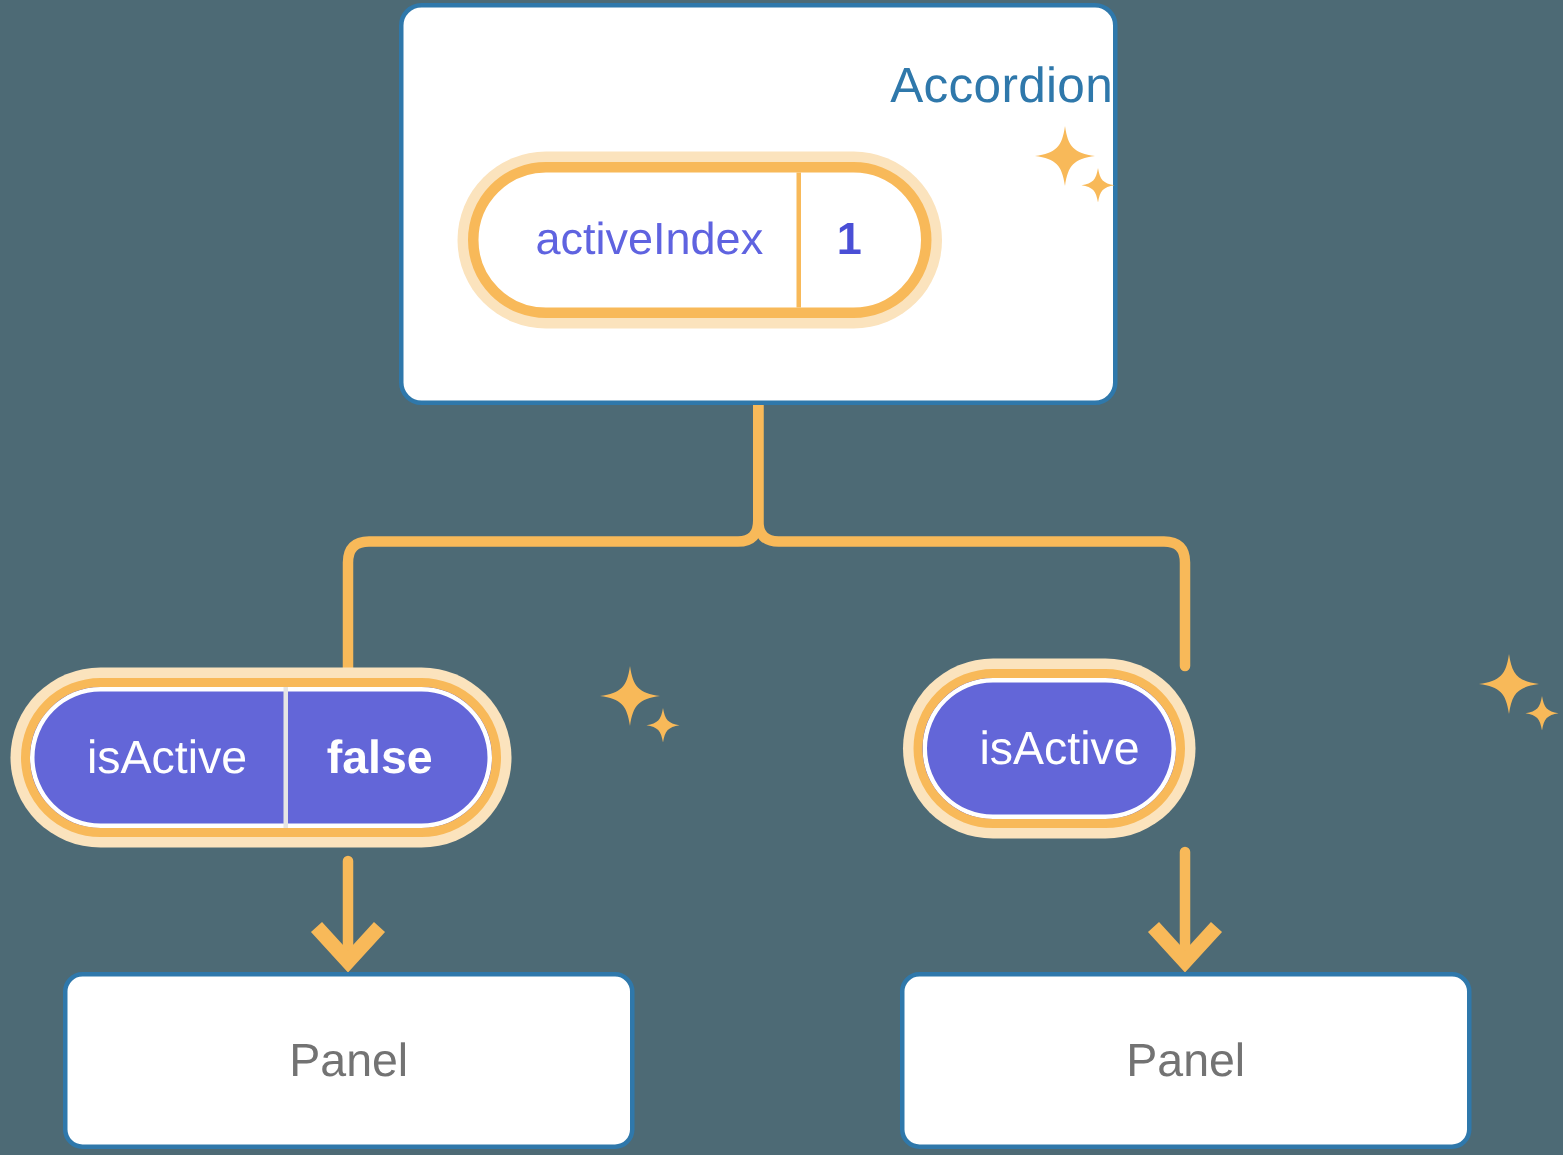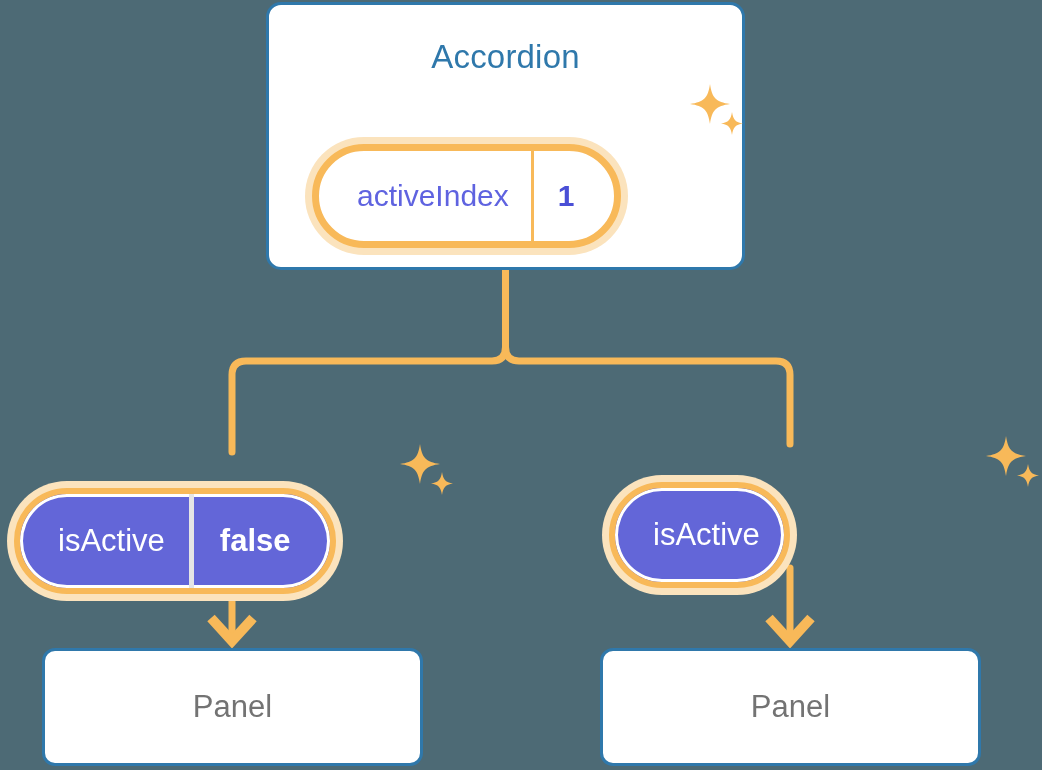--- a/index.html
+++ b/index.html
@@ -52,34 +52,34 @@
     left: 0;
     right: 0;
     text-align: center;
     color: #2f78ab;
     font-size: 33px;
     font-weight: 400;
     letter-spacing: 0.2px;
   }
   #accordion-card .card-title {
     top: 33px;
+    text-align: right;
   }
 
   
   .pill-wrap {
     position: absolute;
     z-index: 3;
   }
   .pill {
     position: relative;
     display: flex;
     align-items: stretch;
     box-sizing: border-box;
     border-radius: 999px;
-    margin-top: 36px;
   }
 
   
   .pill.light {
     background: #ffffff;
     border: 7px solid #f8b959;
     box-shadow: 0 0 0 7px #fbe3bd;
     height: 104px;
   }
   .pill.light .pill-key,
@@ -122,21 +122,21 @@
   }
   .pill.solid .pill-key {
     font-size: 31px;
     font-weight: 400;
     padding: 0 24px 0 38px;
   }
   .pill.solid .pill-val {
     font-size: 31px;
     font-weight: 700;
     padding: 0 40px 0 26px;
-    border-left: 5px solid #e5e5e5;
+    border-left: 3px solid #e5e5e5;
   }
 
   
   #pill-active-index { left: 312px; top: 108px; }
   #pill-is-active-left  { left: 14px;  top: 452px; }
   #pill-is-active-right { left: 609px; top: 446px; }
 
   
   .sparkle-group {
     position: absolute;

